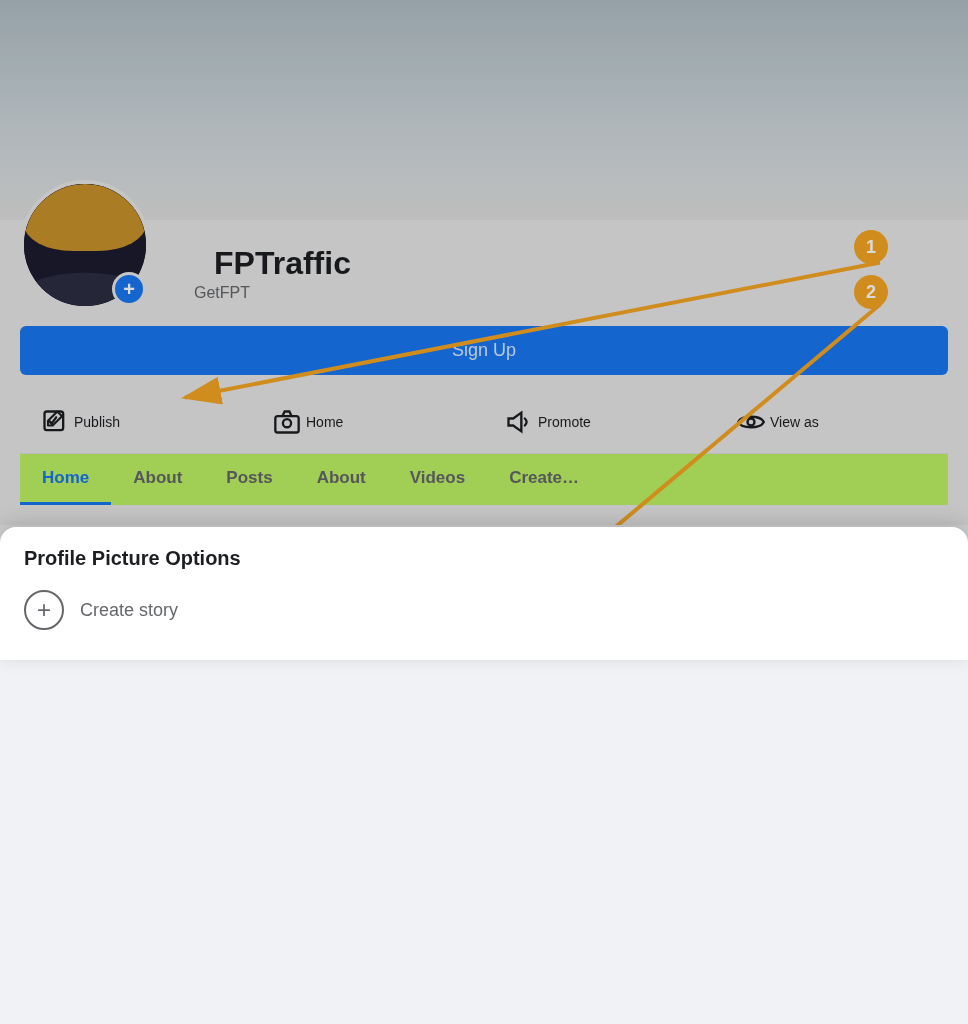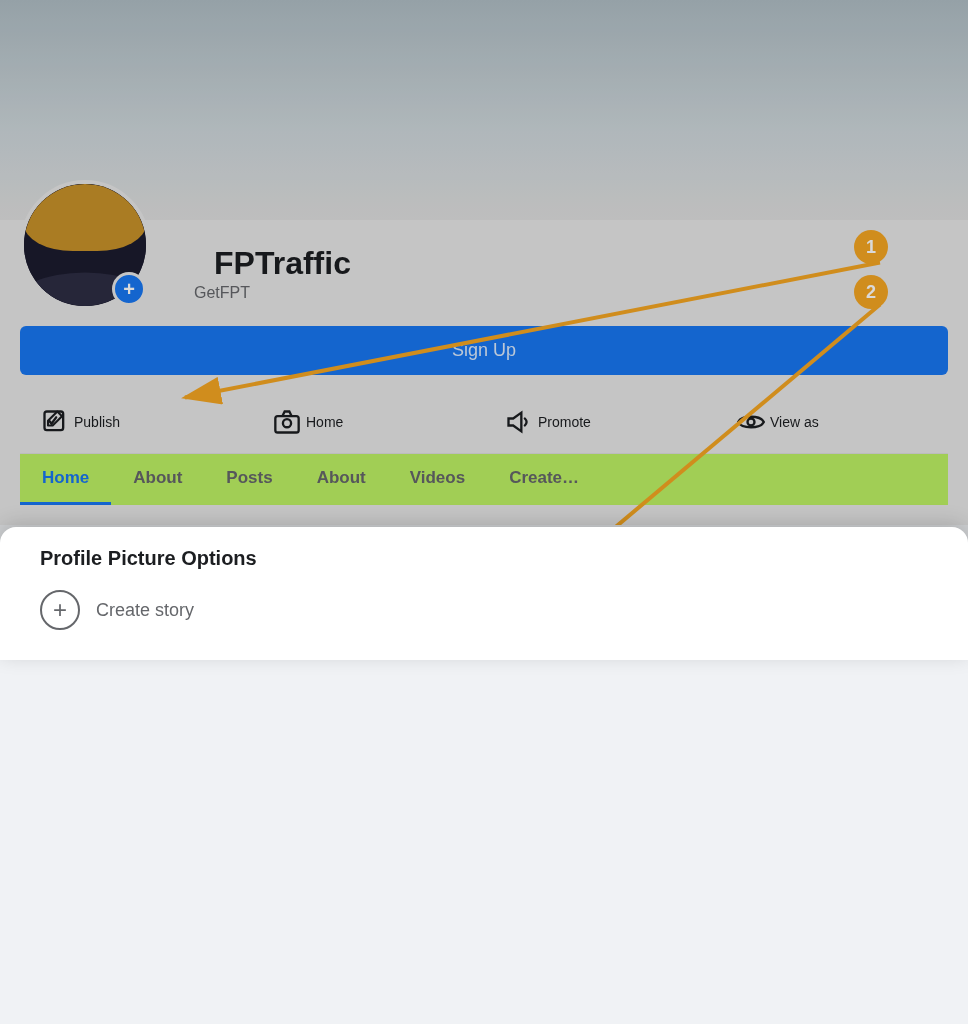--- a/index.html
+++ b/index.html
@@ -322,21 +322,21 @@
     }
 
     
     .bottom-sheet {
       position: absolute;
       bottom: 0;
       left: 0;
       right: 0;
       background: white;
       border-radius: 16px 16px 0 0;
-      padding: 20px 40px 30px;
+      padding: 20px 24px 30px;
       box-shadow: 0 -4px 20px rgba(0,0,0,0.15);
       z-index: 30;
     }
 
     .bottom-sheet-title {
       font-size: 20px;
       font-weight: 700;
       color: #1c1e21;
       margin-bottom: 20px;
     }

